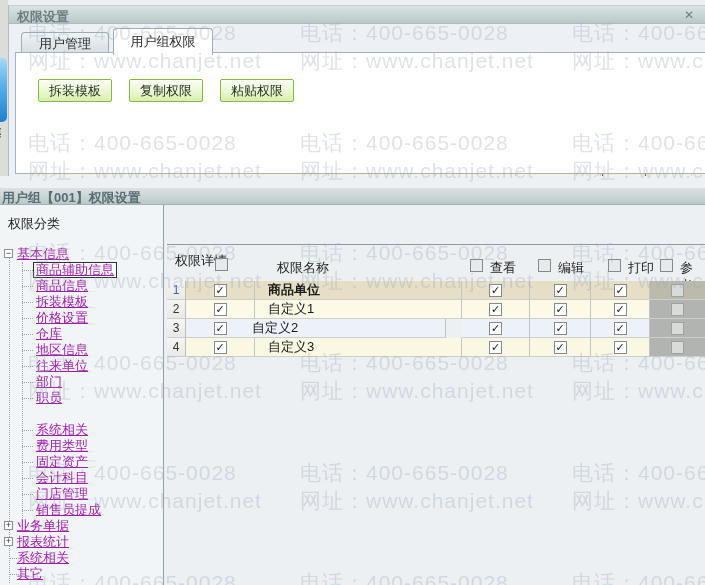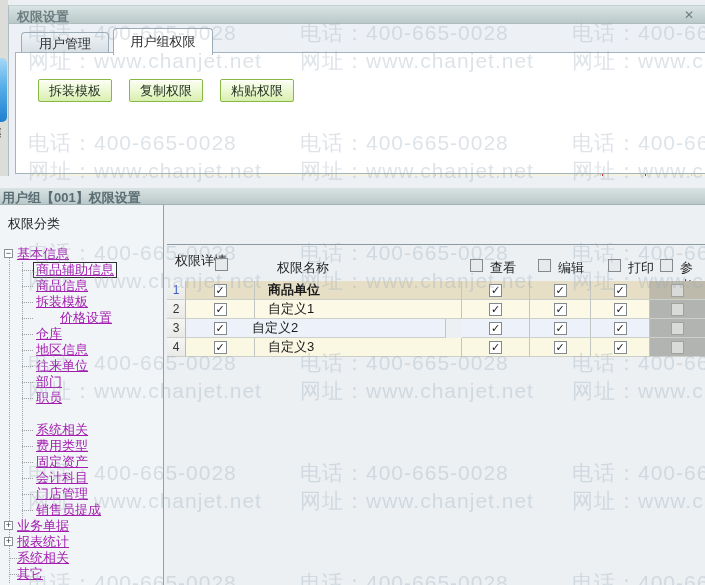--- a/index.html
+++ b/index.html
@@ -187,21 +187,21 @@
       <div class="tree-item" style="top: 32px;">
         <div class="stub" style="left: 22px; width: 11px;"></div>
         <span class="t-label" style="left: 36px;">商品信息</span>
       </div>
       <div class="tree-item" style="top: 48px;">
         <div class="stub" style="left: 22px; width: 11px;"></div>
         <span class="t-label" style="left: 36px;">拆装模板</span>
       </div>
       <div class="tree-item" style="top: 64px;">
         <div class="stub" style="left: 22px; width: 11px;"></div>
-        <span class="t-label" style="left: 36px; margin-left: 24px;">价格设置</span>
+        <span class="t-label" style="left: 36px;">价格设置</span>
       </div>
       <div class="tree-item" style="top: 80px;">
         <div class="stub" style="left: 22px; width: 11px;"></div>
         <span class="t-label" style="left: 36px;">仓库</span>
       </div>
       <div class="tree-item" style="top: 96px;">
         <div class="stub" style="left: 22px; width: 11px;"></div>
         <span class="t-label" style="left: 36px;">地区信息</span>
       </div>
       <div class="tree-item" style="top: 112px;">

